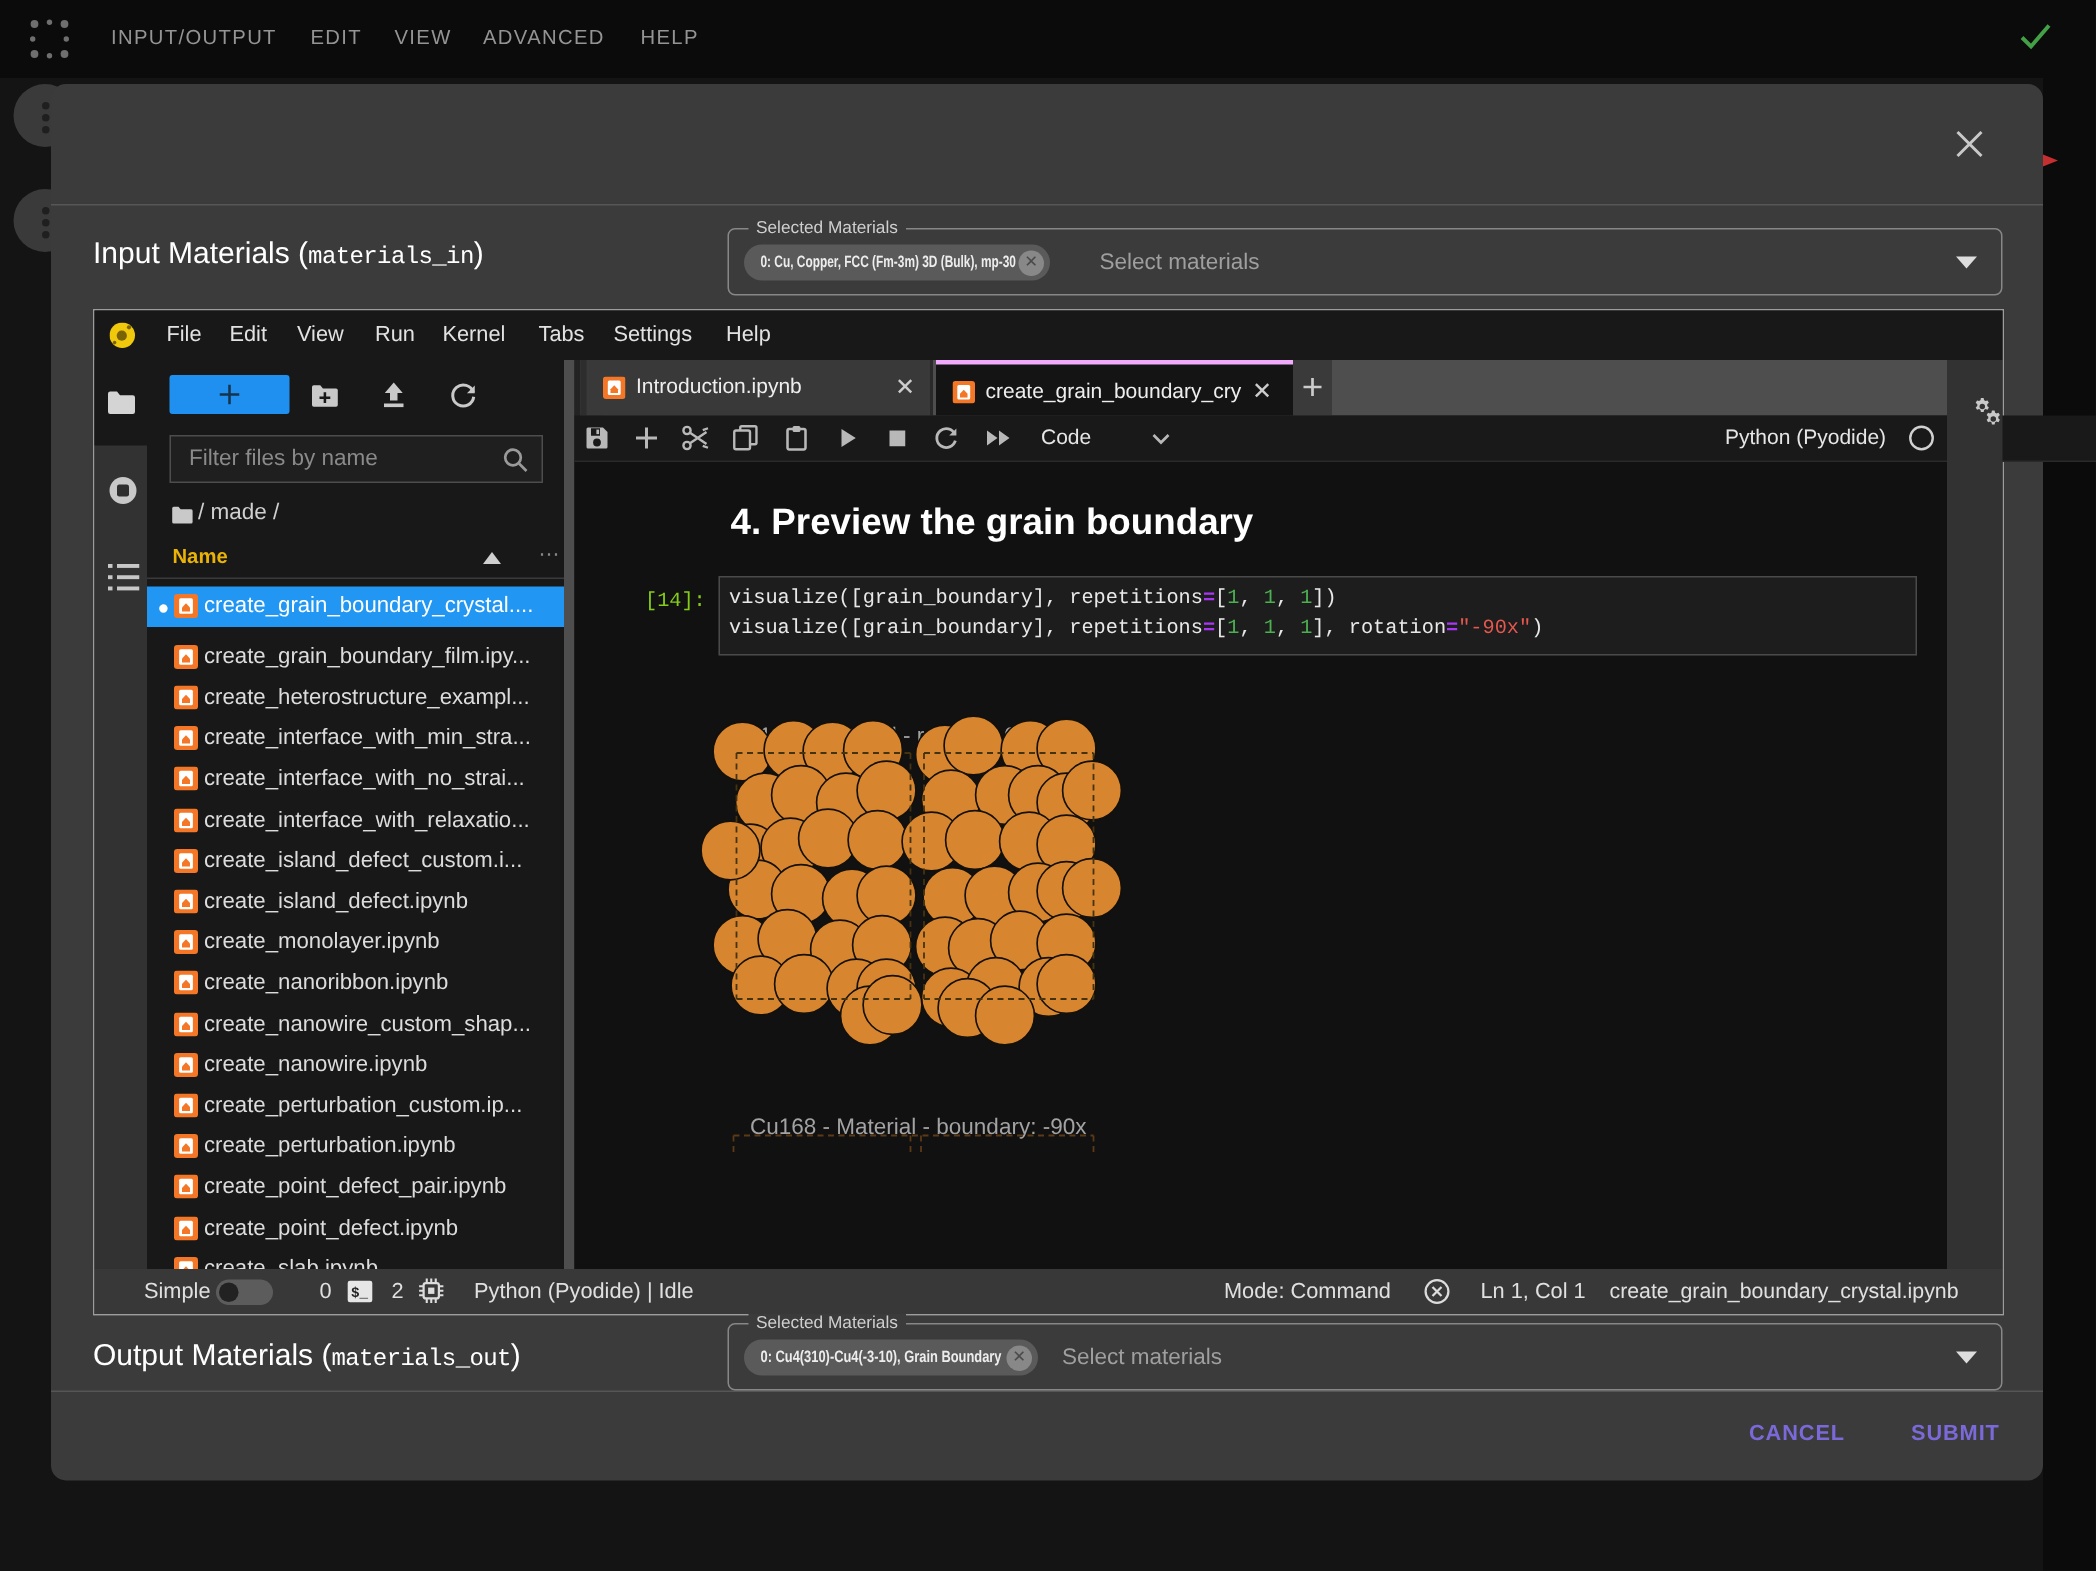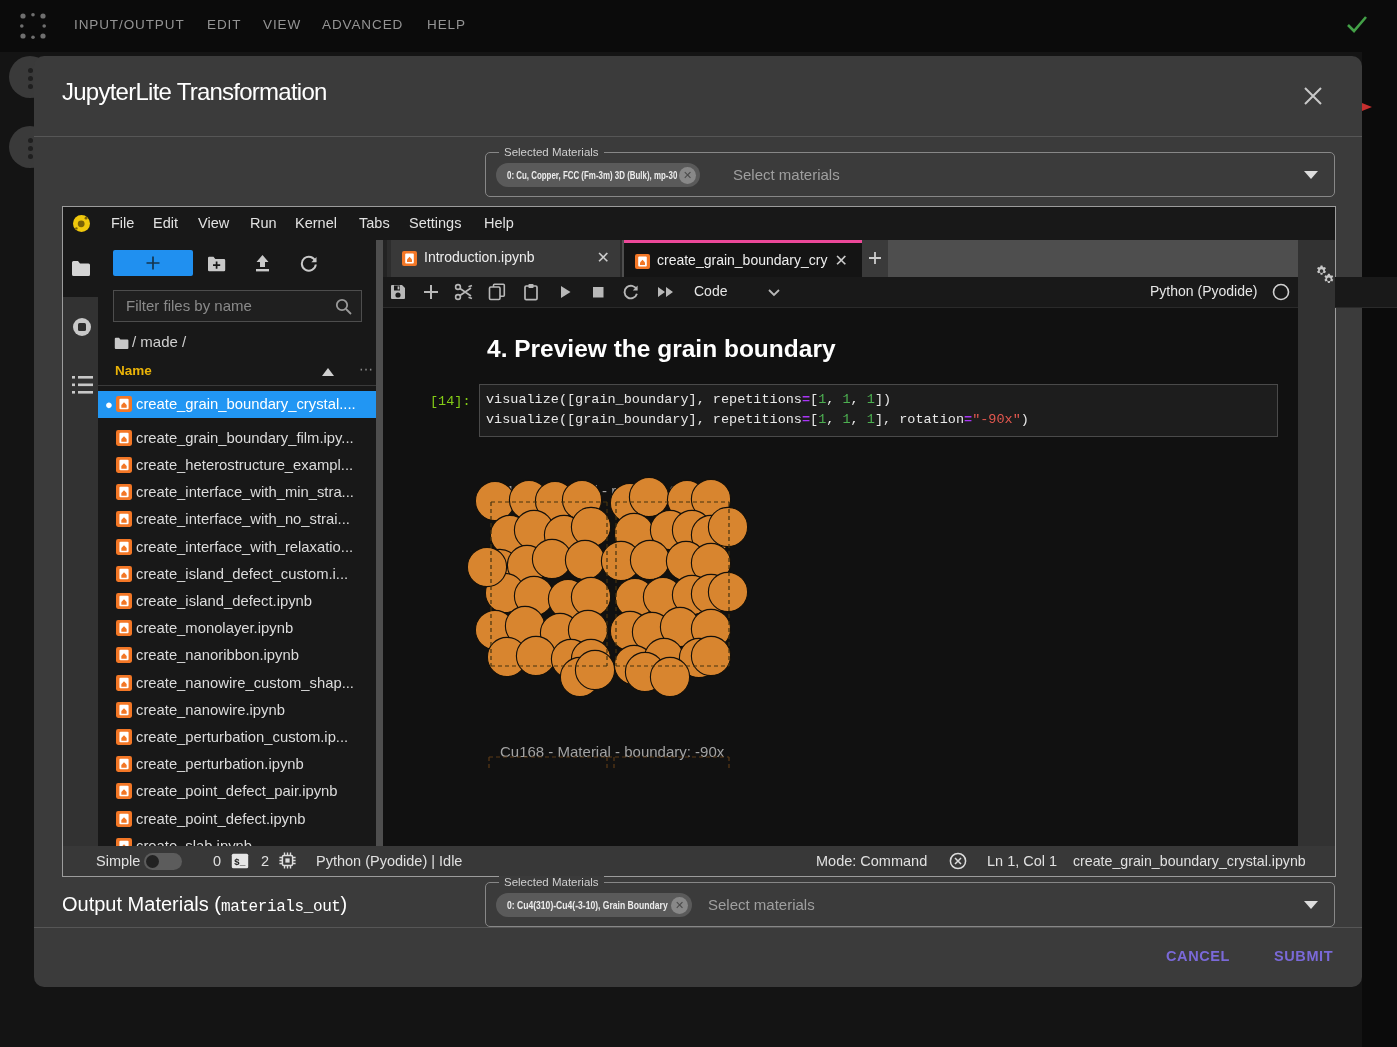--- a/index.html
+++ b/index.html
@@ -65,21 +65,21 @@
 .frow .t { position:absolute; left:38px; top:0; }
 
 #jp-split { position:absolute; left:313px; top:33px; width:7px; height:606px; background:#4e4e4e; }
 
 #jp-dock { position:absolute; left:320px; top:33px; width:915px; height:606px; background:#232323; }
 #tabbar { position:absolute; left:4px; top:0; width:915px; height:37px; background:#4e4e4e; }
 #tabbar .dk { position:absolute; left:0; top:0; width:14px; height:37px; background:#2d2d2d; }
 #plustile { position:absolute; left:475px; top:0; width:26px; height:37px; background:#3a3a3a; }
 .tab { position:absolute; top:0px; height:37px; }
 #tab1 { left:4px; width:231px; background:#393939; border-right:2px solid #2a2a2a; }
-#tab2 { left:237px; width:238px; background:#141414; border-top:3px solid #ec4899; }
+#tab2 { left:237px; width:238px; background:#141414; border-top:3px solid #f0abfc; }
 .tab .ic { position:absolute; left:11px; top:11px; width:15px; height:15px; }
 .tab .tt { position:absolute; left:33px; top:9px; font-size:14px; color:#eee; white-space:nowrap; }
 .tab .x { position:absolute; right:10px; top:8px; font-size:16px; color:#ccc; }
 
 
 #nbtoolbar { position:absolute; left:0; top:37px; width:1036px; height:31px; background:#191919; border-bottom:1px solid #2a2a2a;padding-left:25px; }
 #nbtoolbar svg { position:absolute; top:6px; }
 #nb { position:absolute; left:0; top:68px; width:915px; height:538px; background:#111; }
 
 #nb h1 { position:absolute; left:104px; top:27px; font-size:24.5px; color:#fff; font-weight:bold; }
@@ -134,26 +134,26 @@
     <i class="fd" style="left:19px;top:28px"></i>
   </div>
 <div class="fab" style="left:9px; top:126px">
     <i class="fd" style="left:19px;top:12px"></i>
     <i class="fd" style="left:19px;top:20px"></i>
     <i class="fd" style="left:19px;top:28px"></i>
   </div>
 <div id="redtri"></div>
 
 <div id="dialog">
-  <div id="dlg-title">JupyterLite Transformation</div>
   <svg id="dlg-close" width="26" height="26" viewBox="0 0 26 26">
     <path d="M5 5 L21 21 M21 5 L5 21" stroke="#c9c9c9" stroke-width="2" fill="none"></path>
   </svg>
   <div class="dlg-div" style="top:80px"></div>
 
+  <div class="io-label" style="top:102px">Input Materials (<span class="mono">materials_in</span>)</div>
   <div class="selbox" style="top:96px">
     <div class="lbl">Selected Materials</div>
     <div class="chip" style="width:204px">
         <span class="ct">0: Cu, Copper, FCC (Fm-3m) 3D (Bulk), mp-30</span>
         <span class="cx">✕</span>
       </div>
     <div class="selph" style="left:247px">Select materials</div>
     <div class="selarrow"></div>
   </div>
 

